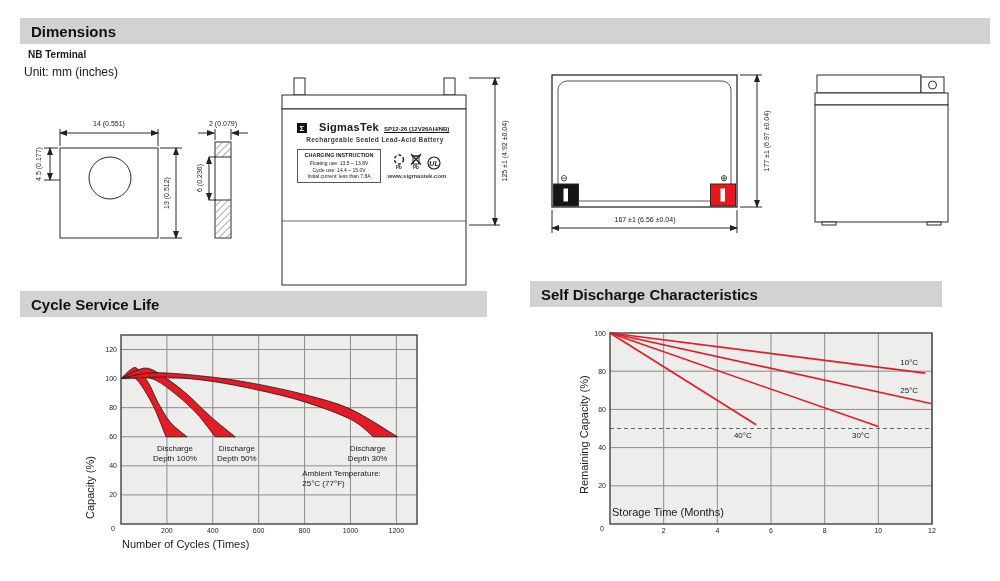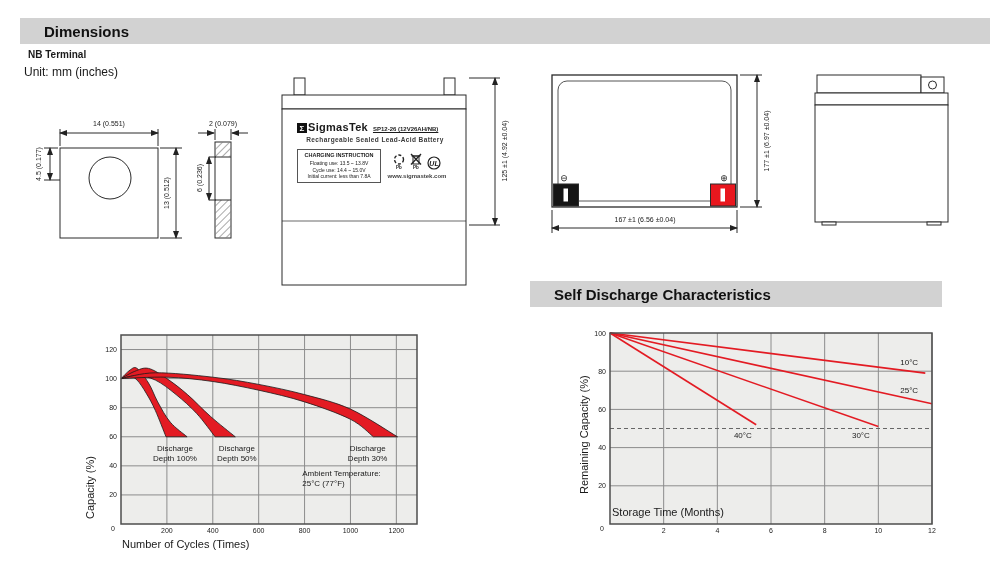--- a/index.html
+++ b/index.html
@@ -1,26 +1,26 @@
 <!DOCTYPE html>
 <html><head>
 <meta charset="utf-8">
 <style>
   html,body{margin:0;padding:0;background:#fff;}
   body{font-family:"Liberation Sans",sans-serif;color:#1a1a1a;}
   .page{position:relative;width:1000px;height:581px;background:#fff;overflow:hidden;}
-  .section-bar{position:absolute;background:#d2d2d2;height:26px;display:flex;align-items:center;padding-left:24px;box-sizing:border-box;}
+  .section-bar{position:absolute;background:#d2d2d2;height:26px;display:flex;align-items:center;padding-left:11px;box-sizing:border-box;}
   .section-bar span{font-size:15px;font-weight:bold;color:#111;}
   .nb-head{position:absolute;left:28px;top:49px;font-size:10px;font-weight:bold;}
   .unit-note{position:absolute;left:24px;top:65px;font-size:12px;}
   svg text{font-family:"Liberation Sans",sans-serif;fill:#1a1a1a;}
   .batt-label{position:absolute;left:297px;top:121px;width:156px;}
   .brand-row{display:flex;align-items:flex-end;}
   .sigma-box{width:10px;height:10px;background:#111;color:#fff;font-size:8px;font-weight:bold;display:flex;align-items:center;justify-content:center;}
-  .brand{font-size:11px;font-weight:bold;margin-left:1px;letter-spacing:.3px;}
+  .brand{font-size:11px;font-weight:bold;margin-left:12px;letter-spacing:.3px;}
   .model{font-size:6px;font-weight:bold;margin-left:5px;text-decoration:underline;white-space:nowrap;padding-bottom:1px;}
   .subtitle{font-size:6.5px;font-weight:bold;color:#3a3a3a;letter-spacing:.4px;text-align:center;margin-top:3px;white-space:nowrap;}
   .label-body{display:flex;margin-top:6px;}
   .charge-box{border:1px solid #555;width:84px;padding:2px 1px;box-sizing:border-box;text-align:center;}
   .charge-title{font-size:5.5px;font-weight:bold;margin-bottom:2px;}
   .charge-line{font-size:5px;line-height:1.3;white-space:nowrap;}
   .icons-col{flex:1;display:flex;flex-direction:column;align-items:center;justify-content:center;}
   .icons-row{display:flex;align-items:flex-end;gap:5px;}
   .icon-stack{display:flex;flex-direction:column;align-items:center;}
   .pb-txt{font-size:4.5px;font-weight:bold;}
@@ -157,20 +157,23 @@
               <circle cx="7" cy="7" r="6" fill="none" stroke="#222" stroke-width="1.2"></circle>
               <text x="7" y="9.5" text-anchor="middle" font-size="7" font-weight="bold" font-style="italic" fill="#222">UL</text>
             </svg>
           </div>
         </div>
         <div class="website">www.sigmastek.com</div>
       </div>
     </div>
   </div>
 
+  <div class="section-bar" style="left:20px;top:291px;width:467px;">
+    <span>Cycle Service Life</span>
+  </div>
   <div class="section-bar" style="left:530px;top:281px;width:412px;">
     <span>Self Discharge Characteristics</span>
   </div>
 
   <svg id="cycle-svg" width="400" height="235" style="position:absolute;left:61px;top:330px;">
       <rect x="60" y="5" width="296" height="189" fill="#ededeb"></rect>
       <line x1="105.89147286821705" y1="5" x2="105.89147286821705" y2="194" stroke="#8c8c8c" stroke-width="1"></line>
       <line x1="151.7829457364341" y1="5" x2="151.7829457364341" y2="194" stroke="#8c8c8c" stroke-width="1"></line>
       <line x1="197.67441860465115" y1="5" x2="197.67441860465115" y2="194" stroke="#8c8c8c" stroke-width="1"></line>
       <line x1="243.56589147286823" y1="5" x2="243.56589147286823" y2="194" stroke="#8c8c8c" stroke-width="1"></line>

